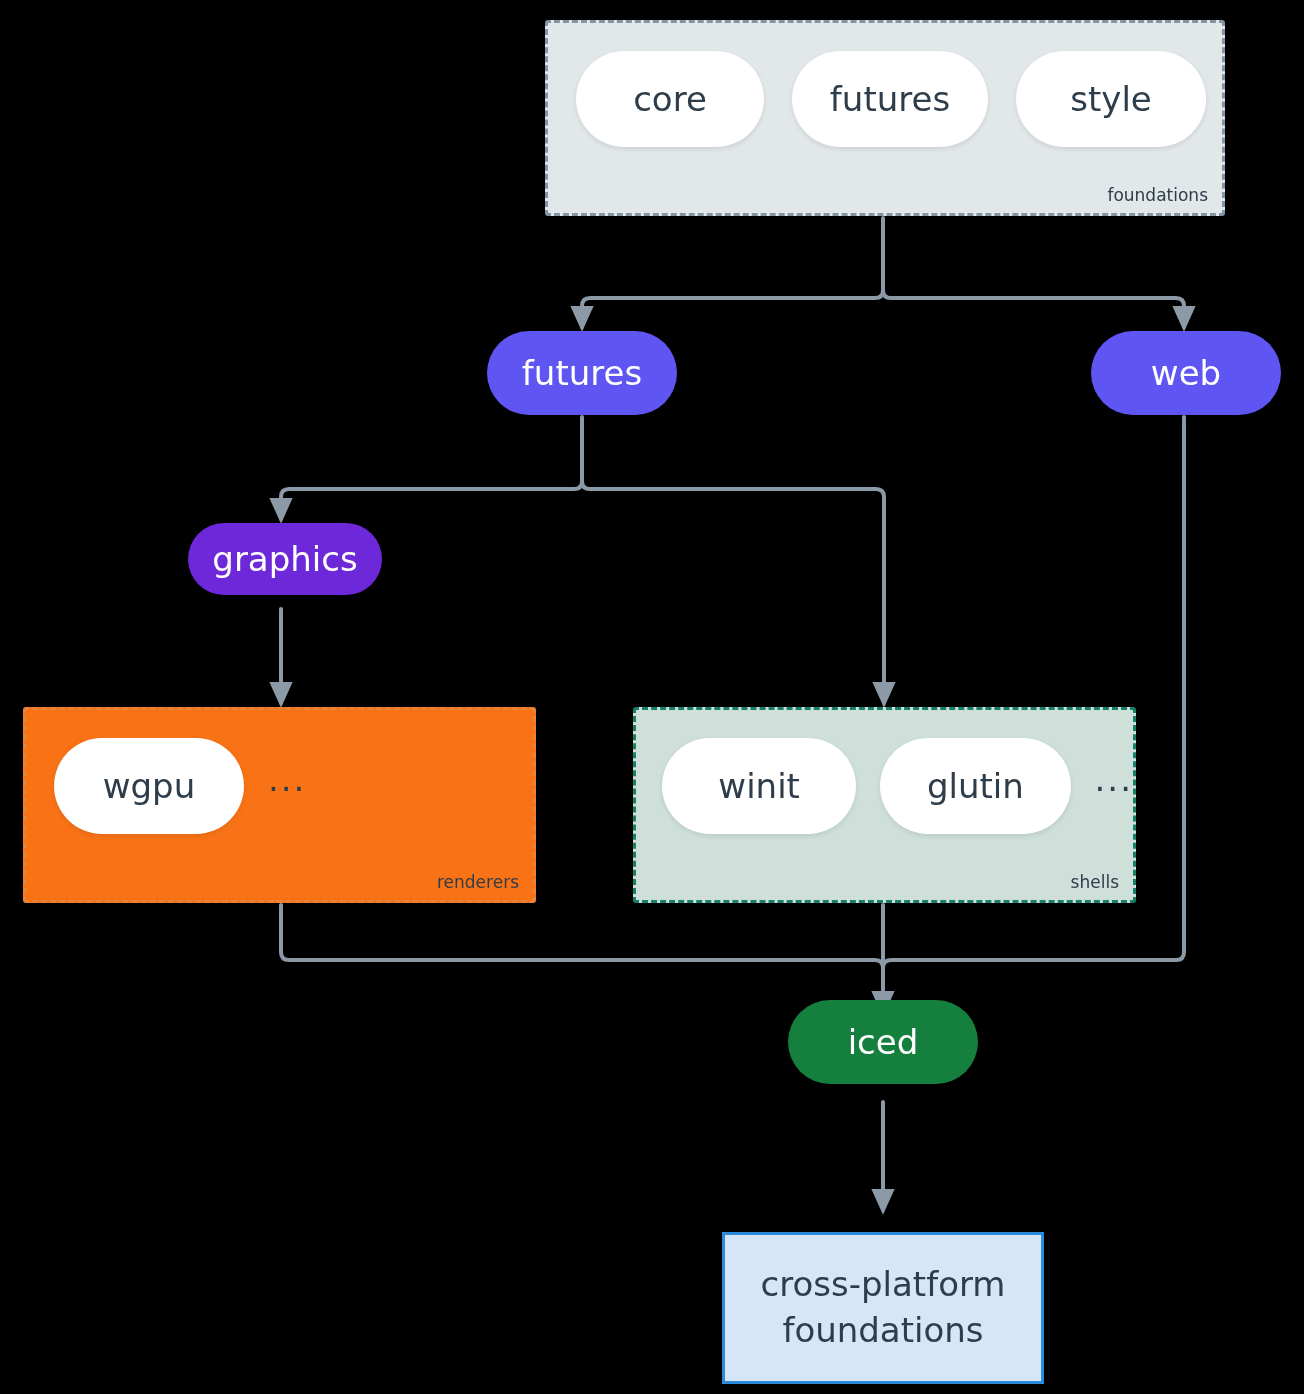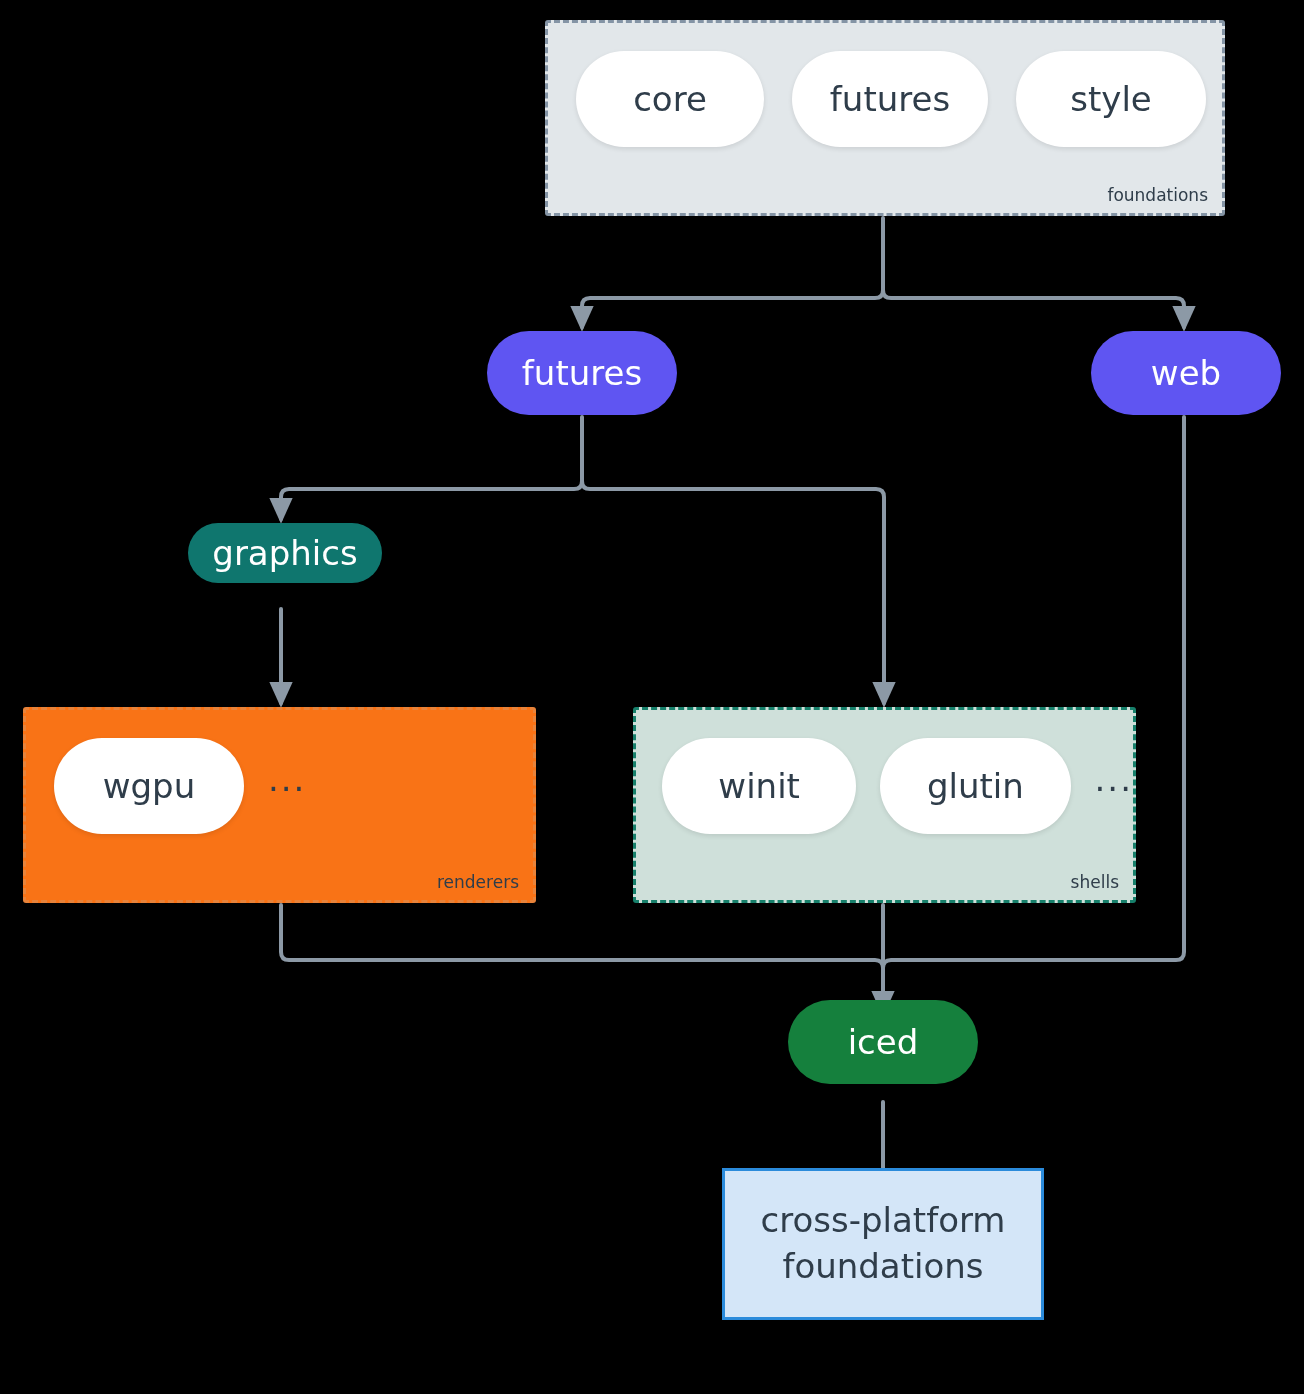--- a/index.html
+++ b/index.html
@@ -128,33 +128,33 @@
     width: 190px; height: 84px;
     background: #5f55f2;
   }
   #node-web {
     left: 1091px; top: 331px;
     width: 190px; height: 84px;
     background: #5f55f2;
   }
   #node-graphics {
     left: 188px; top: 523px;
-    width: 194px; height: 60px;
-    background: #0f766e;
+    width: 194px; height: 72px;
+    background: #6d28d9;
   }
   #node-iced {
     left: 788px; top: 1000px;
     width: 190px; height: 84px;
     background: #15803d;
   }
 
   
   #node-application {
     position: absolute;
-    left: 722px; top: 1168px;
+    left: 722px; top: 1232px;
     width: 322px; height: 152px;
     background: #d4e6f8;
     border: 3px solid #2b8bdb;
     display: flex;
     flex-direction: column;
     align-items: center;
     justify-content: center;
     color: #2f3d4a;
     font-size: 34px;
     line-height: 1.35;

